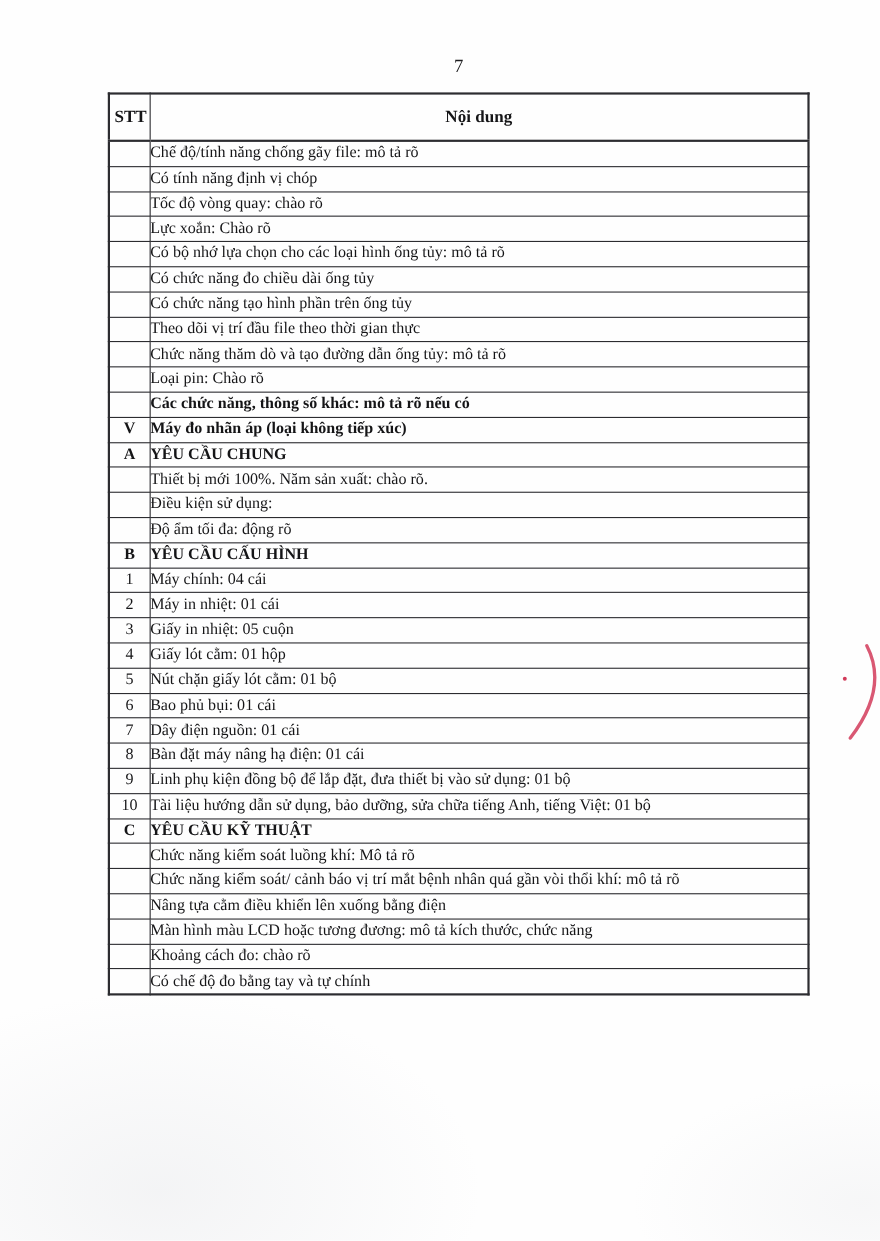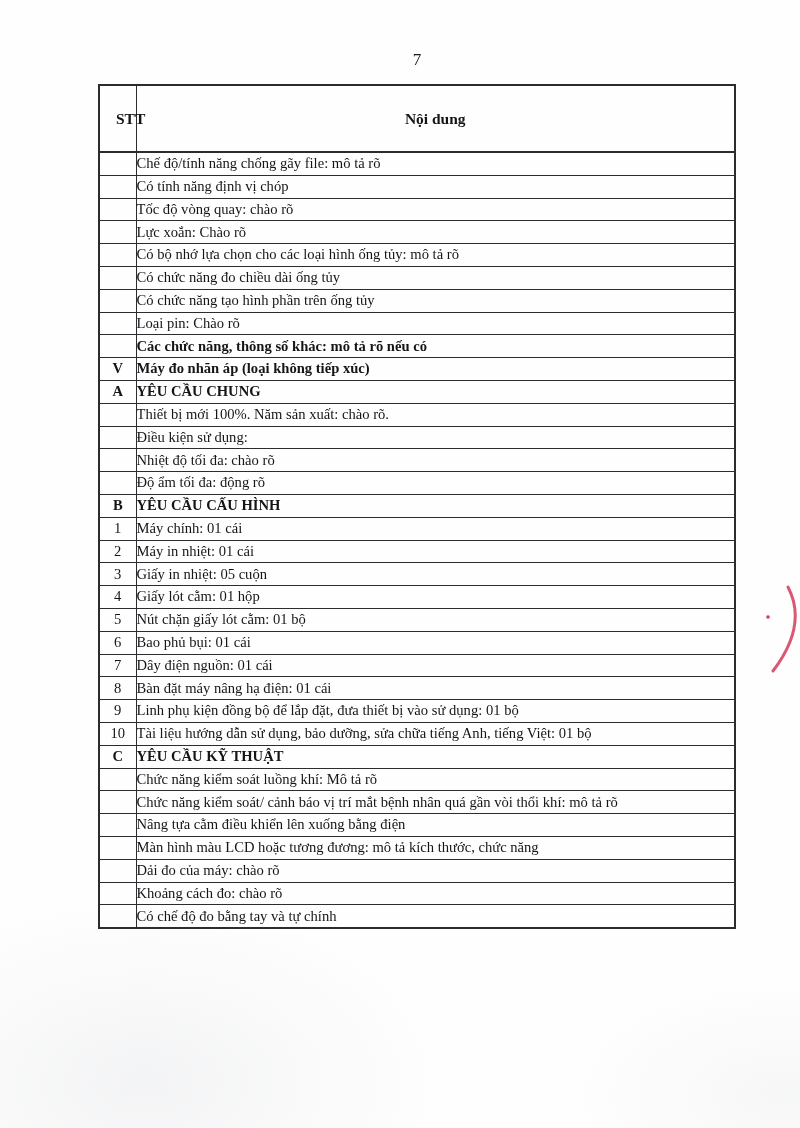--- a/index.html
+++ b/index.html
@@ -41,21 +41,21 @@
   table.doc-table, table.doc-table th, table.doc-table td {
     border: 1.5px solid #2c2c30;
   }
   table.doc-table { border-width: 2px; }
   table.doc-table th {
     height: 33px;
     font-size: 15.5px;
     font-weight: bold;
     text-align: center;
     vertical-align: middle;
-    padding: 16px;
+    padding: 4px;
     border-bottom-width: 2.5px;
   }
   col.col-stt { width: 37px; }
   table.doc-table td {
     height: 21.8px;
     font-size: 14.6px;
     line-height: 1.05;
     vertical-align: middle;
     padding: 0;
     white-space: nowrap;
@@ -115,20 +115,28 @@
         <tr>
           <td class="stt-cell"></td>
           <td class="content-cell">Có chức năng đo chiều dài ống tủy</td>
         </tr>
         <tr>
           <td class="stt-cell"></td>
           <td class="content-cell">Có chức năng tạo hình phần trên ống tủy</td>
         </tr>
         <tr>
           <td class="stt-cell"></td>
+          <td class="content-cell">Theo dõi vị trí đầu file theo thời gian thực</td>
+        </tr>
+        <tr>
+          <td class="stt-cell"></td>
+          <td class="content-cell">Chức năng thăm dò và tạo đường dẫn ống tủy: mô tả rõ</td>
+        </tr>
+        <tr>
+          <td class="stt-cell"></td>
           <td class="content-cell">Loại pin: Chào rõ</td>
         </tr>
         <tr class="bold">
           <td class="stt-cell"></td>
           <td class="content-cell">Các chức năng, thông số khác: mô tả rõ nếu có</td>
         </tr>
         <tr class="bold">
           <td class="stt-cell">V</td>
           <td class="content-cell">Máy đo nhãn áp (loại không tiếp xúc)</td>
         </tr>
@@ -139,33 +147,29 @@
         <tr>
           <td class="stt-cell"></td>
           <td class="content-cell">Thiết bị mới 100%. Năm sản xuất: chào rõ.</td>
         </tr>
         <tr>
           <td class="stt-cell"></td>
           <td class="content-cell">Điều kiện sử dụng:</td>
         </tr>
         <tr>
           <td class="stt-cell"></td>
-          <td class="content-cell">Nhiệt độ tối đa: chào rõ</td>
-        </tr>
-        <tr>
-          <td class="stt-cell"></td>
           <td class="content-cell">Độ ẩm tối đa: động rõ</td>
         </tr>
         <tr class="bold">
           <td class="stt-cell">B</td>
           <td class="content-cell">YÊU CẦU CẤU HÌNH</td>
         </tr>
         <tr>
           <td class="stt-cell">1</td>
-          <td class="content-cell">Máy chính: 01 cái</td>
+          <td class="content-cell">Máy chính: 04 cái</td>
         </tr>
         <tr>
           <td class="stt-cell">2</td>
           <td class="content-cell">Máy in nhiệt: 01 cái</td>
         </tr>
         <tr>
           <td class="stt-cell">3</td>
           <td class="content-cell">Giấy in nhiệt: 05 cuộn</td>
         </tr>
         <tr>
@@ -208,24 +212,20 @@
           <td class="stt-cell"></td>
           <td class="content-cell">Chức năng kiểm soát/ cảnh báo vị trí mắt bệnh nhân quá gần vòi thổi khí: mô tả rõ</td>
         </tr>
         <tr>
           <td class="stt-cell"></td>
           <td class="content-cell">Nâng tựa cằm điều khiển lên xuống bằng điện</td>
         </tr>
         <tr>
           <td class="stt-cell"></td>
           <td class="content-cell">Màn hình màu LCD hoặc tương đương: mô tả kích thước, chức năng</td>
-        </tr>
-        <tr>
-          <td class="stt-cell"></td>
-          <td class="content-cell">Dải đo của máy: chào rõ</td>
         </tr>
         <tr>
           <td class="stt-cell"></td>
           <td class="content-cell">Khoảng cách đo: chào rõ</td>
         </tr>
         <tr>
           <td class="stt-cell"></td>
           <td class="content-cell">Có chế độ đo bằng tay và tự chính</td>
         </tr>
       </tbody>

